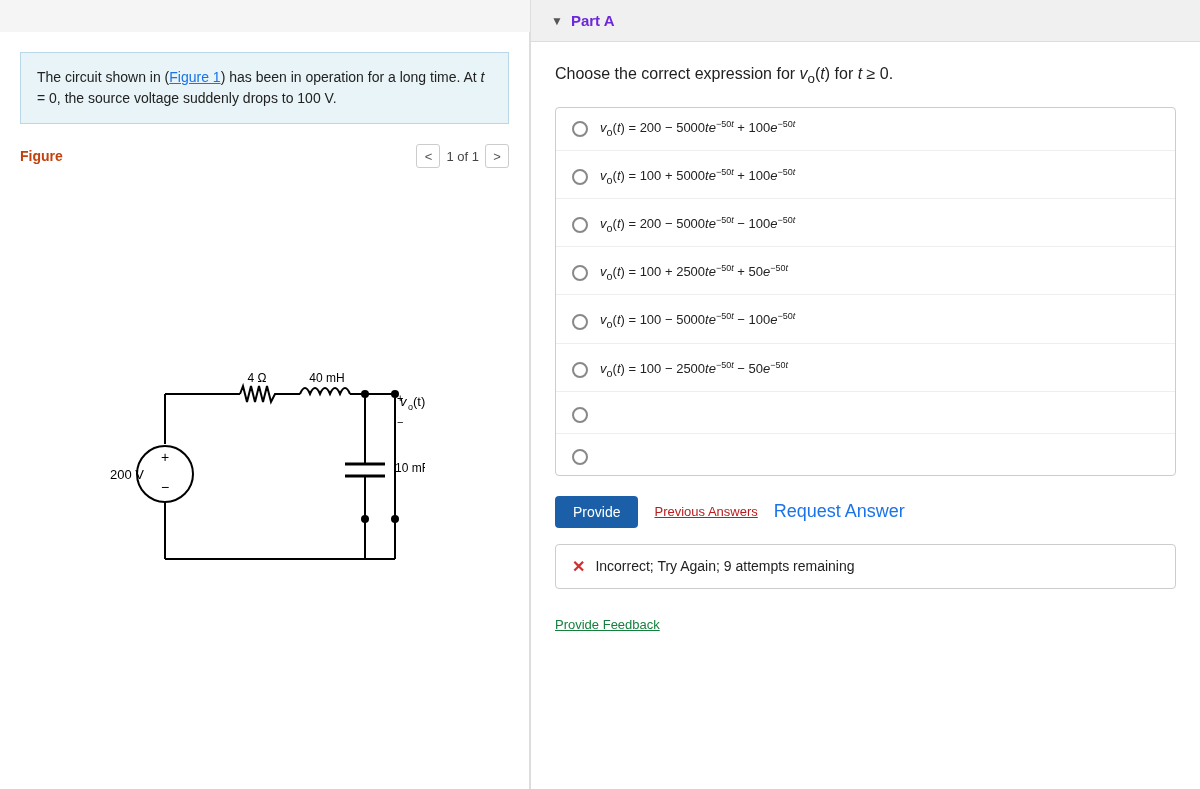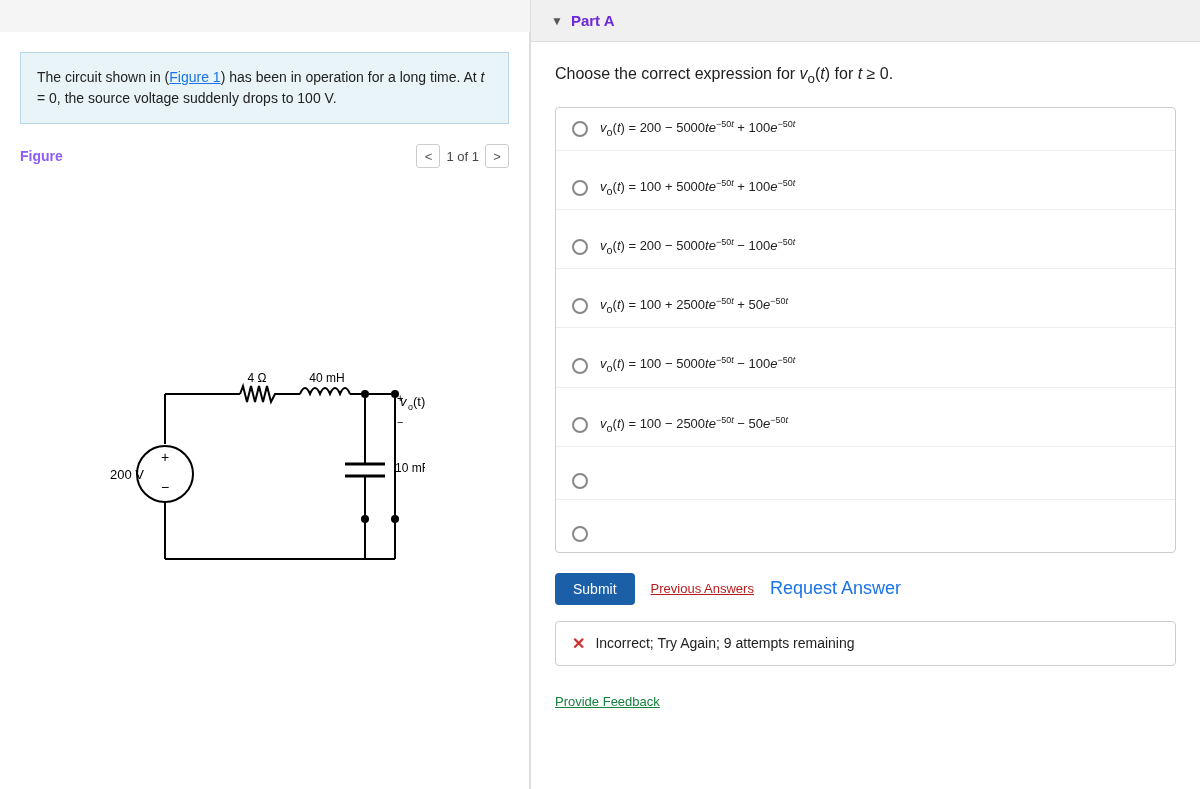--- a/index.html
+++ b/index.html
@@ -47,21 +47,21 @@
     .figure-header {
       display: flex;
       align-items: center;
       gap: 10px;
       margin-bottom: 10px;
     }
 
     .figure-label {
       font-weight: bold;
       font-size: 14px;
-      color: #8b5cf6;
+      color: #c2410c;
       flex: 1;
     }
 
     .figure-nav {
       display: flex;
       align-items: center;
       gap: 6px;
       font-size: 13px;
       color: #444;
     }
@@ -132,21 +132,21 @@
       font-size: 16px;
       color: #222;
       margin-bottom: 18px;
       line-height: 1.5;
     }
 
     .options-list {
       list-style: none;
       display: flex;
       flex-direction: column;
-      gap: 16px;
+      gap: 5px;
       margin-bottom: 20px;
       border: 1px solid #ccc;
       border-radius: 4px;
     }
 
     .option-item {
       display: flex;
       align-items: center;
       padding: 10px 16px;
       border-bottom: 1px solid #eee;
@@ -408,21 +408,21 @@
         <li class="option-item">
           <div class="option-radio"></div>
         </li>
 
         <li class="option-item">
           <div class="option-radio"></div>
         </li>
       </ul>
 
       <div class="action-row">
-        <button class="submit-btn">Submit</button>
+        <button class="submit-btn">Provide</button>
         <button class="previous-answers-link">Previous Answers</button>
         <button class="request-answer-link">Request Answer</button>
       </div>
 
       <div class="feedback-box">
         <span class="feedback-icon">✕</span>
         <span>Incorrect; Try Again; 9 attempts remaining</span>
       </div>
 
       <div>

